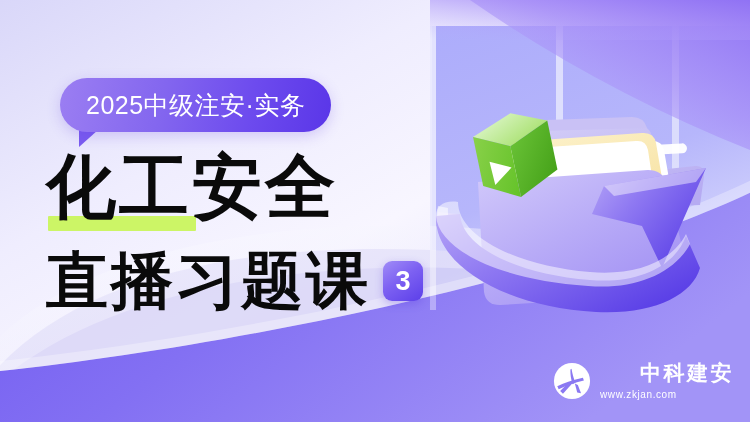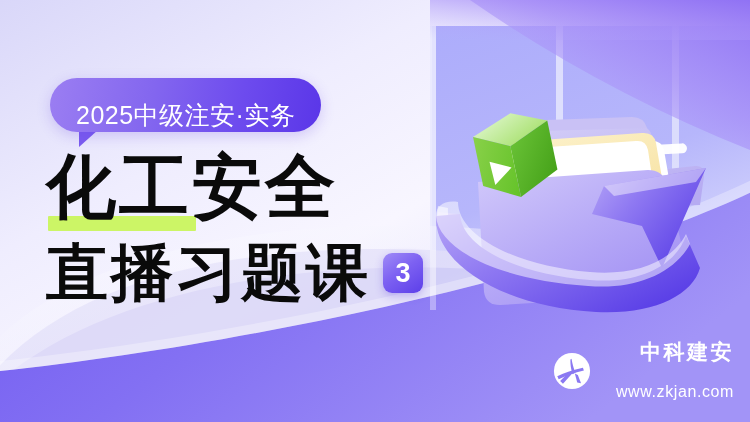--- a/index.html
+++ b/index.html
@@ -11,23 +11,23 @@
   #poster{
     position:relative;width:750px;height:422px;overflow:hidden;
     background:linear-gradient(135deg,#d8d6f8 0%,#eceafc 28%,#f6f4ff 48%,#efedfd 62%,#cfcbf7 100%);
   }
 
   
   .bg-svg{position:absolute;inset:0;width:750px;height:422px;}
 
   
   .badge{
-    position:absolute;left:50px;top:78px;
+    position:absolute;left:60px;top:78px;
     height:54px;padding:0 26px;
-    display:flex;align-items:flex-end;
+    display:flex;align-items:center;
     border-radius:27px;
     background:linear-gradient(100deg,#9b7ef2 0%,#8366ef 38%,#6d4bee 70%,#5a36e8 100%);
     box-shadow:0 4px 14px rgba(95,60,220,.22);
     z-index:6;
   }
   .badge-text{
     color:#ffffff;font-size:25px;letter-spacing:.5px;white-space:nowrap;
     font-family:"Liberation Sans","DejaVu Sans",sans-serif;
   }
   .badge-tail{
@@ -44,21 +44,21 @@
     font-family:"DejaVu Serif","Liberation Serif",serif;
     color:#0a0a0a;font-weight:700;
   }
   .line1{position:relative;font-size:70px;line-height:74px;letter-spacing:3px;}
   .hl-bar{
     position:absolute;left:2px;top:66px;width:148px;height:15px;
     background:#ccf566;z-index:-1;border-radius:1px;
   }
   .line2{
     position:relative;font-size:62px;line-height:74px;letter-spacing:3px;
-    display:flex;align-items:center;margin-top:12px;
+    display:flex;align-items:center;margin-top:20px;
   }
   .num-badge{
     margin-left:12px;width:40px;height:40px;border-radius:9px;
     background:linear-gradient(145deg,#a08cf7 0%,#7d61f2 45%,#5c3fe9 100%);
     box-shadow:0 3px 9px rgba(90,55,220,.30);
     display:flex;align-items:center;justify-content:center;
     font-family:"Liberation Sans","DejaVu Sans",sans-serif;
     font-size:27px;font-weight:700;color:#fff;line-height:1;letter-spacing:0;
   }
 
@@ -71,23 +71,22 @@
     display:flex;align-items:center;gap:9px;z-index:9;
   }
   .logo-mark{width:38px;height:38px;flex:0 0 38px;}
   .logo-txt{display:flex;flex-direction:column;line-height:1;}
   .logo-cn{
     color:#ffffff;font-size:21px;font-weight:700;letter-spacing:2.5px;
     font-family:"Liberation Sans","DejaVu Sans",sans-serif;
     padding-left:40px;
   }
   .logo-url{
-    color:#ffffff;font-size:16px;letter-spacing:.6px;margin-top:22px;
-    font-family:"Liberation Sans","DejaVu Sans",sans-serif;
-    text-align:right;
+    color:#ffffff;font-size:10px;letter-spacing:.6px;margin-top:7px;
+    font-family:"Liberation Sans","DejaVu Sans",sans-serif;
   }
 </style>
 </head>
 <body>
 
 <div id="poster">
 
   <svg class="bg-svg" viewBox="0 0 750 422" preserveAspectRatio="none">
     <defs>
       <linearGradient id="gBase" x1="0" y1="0" x2="1" y2="1">

